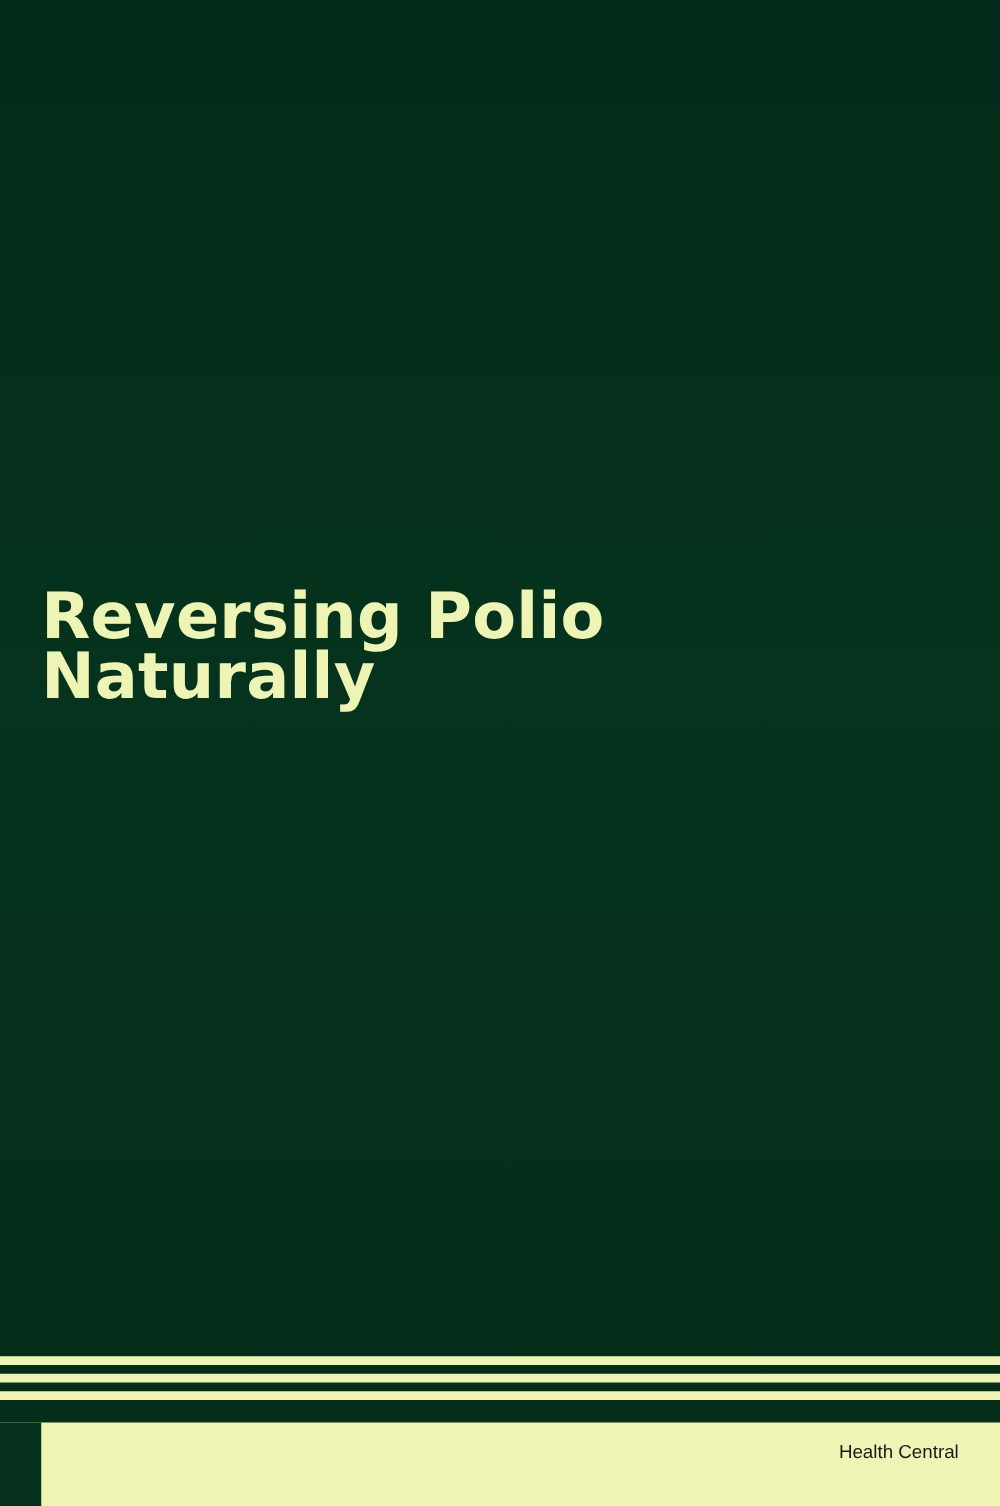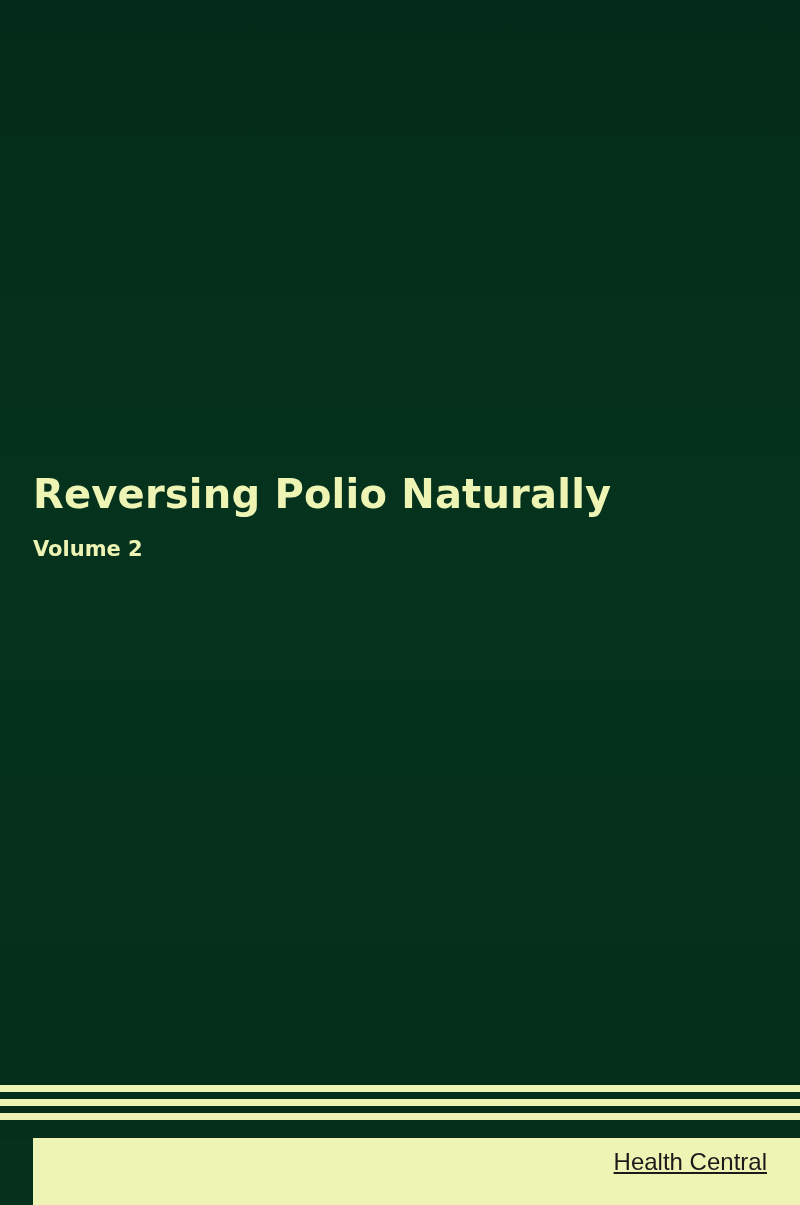--- a/index.html
+++ b/index.html
@@ -29,21 +29,21 @@
   }
   .title-block {
     position: absolute;
     left: 33px;
     top: 470px;
     right: 60px;
   }
   .book-title {
     font-family: "DejaVu Sans", sans-serif;
     font-weight: bold;
-    font-size: 40px;
+    font-size: 51px;
     line-height: 48px;
     color: #eef5b4;
     margin: 0 0 18px 0;
     letter-spacing: 0.2px;
   }
   .book-subtitle {
     font-family: "Liberation Serif", serif;
     font-size: 24.5px;
     line-height: 33px;
     color: #e9f2b0;
@@ -89,36 +89,34 @@
     top: 0;
     width: 33px;
     height: 67px;
     background: #04301c;
   }
   .footer-publisher {
     position: absolute;
     right: 33px;
     top: 12px;
     font-family: "Liberation Sans", sans-serif;
-    font-size: 24px;
+    font-size: 15px;
     line-height: 24px;
     color: #1a1a1a;
     text-align: right;
-    text-decoration: underline;
   }
 </style>
 </head>
 <body>
 
 <div class="cover">
   <div class="cover-bg"></div>
 
   <div class="title-block">
     <h1 class="book-title">Reversing Polio Naturally</h1>
-    <p class="book-volume">Volume 2</p>
   </div>
 
   <div class="stripes">
     <div class="stripe s1"></div>
     <div class="stripe s2"></div>
     <div class="stripe s3"></div>
   </div>
 
   <div class="footer-band">
     <div class="footer-left-block"></div>

